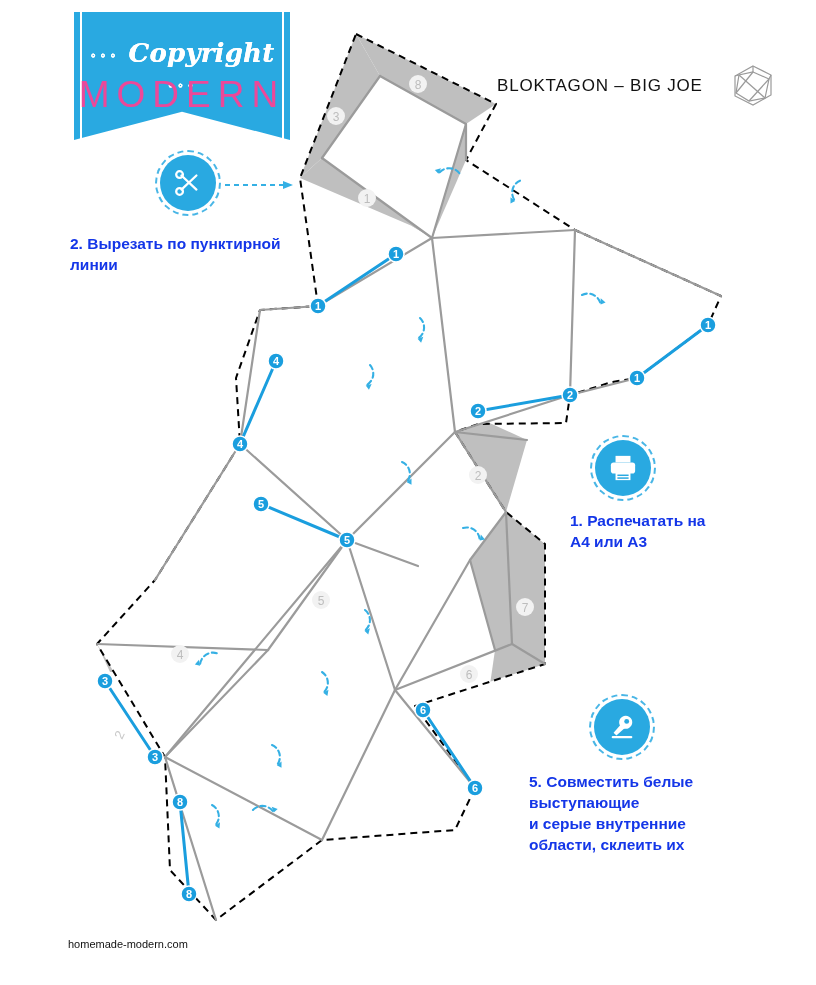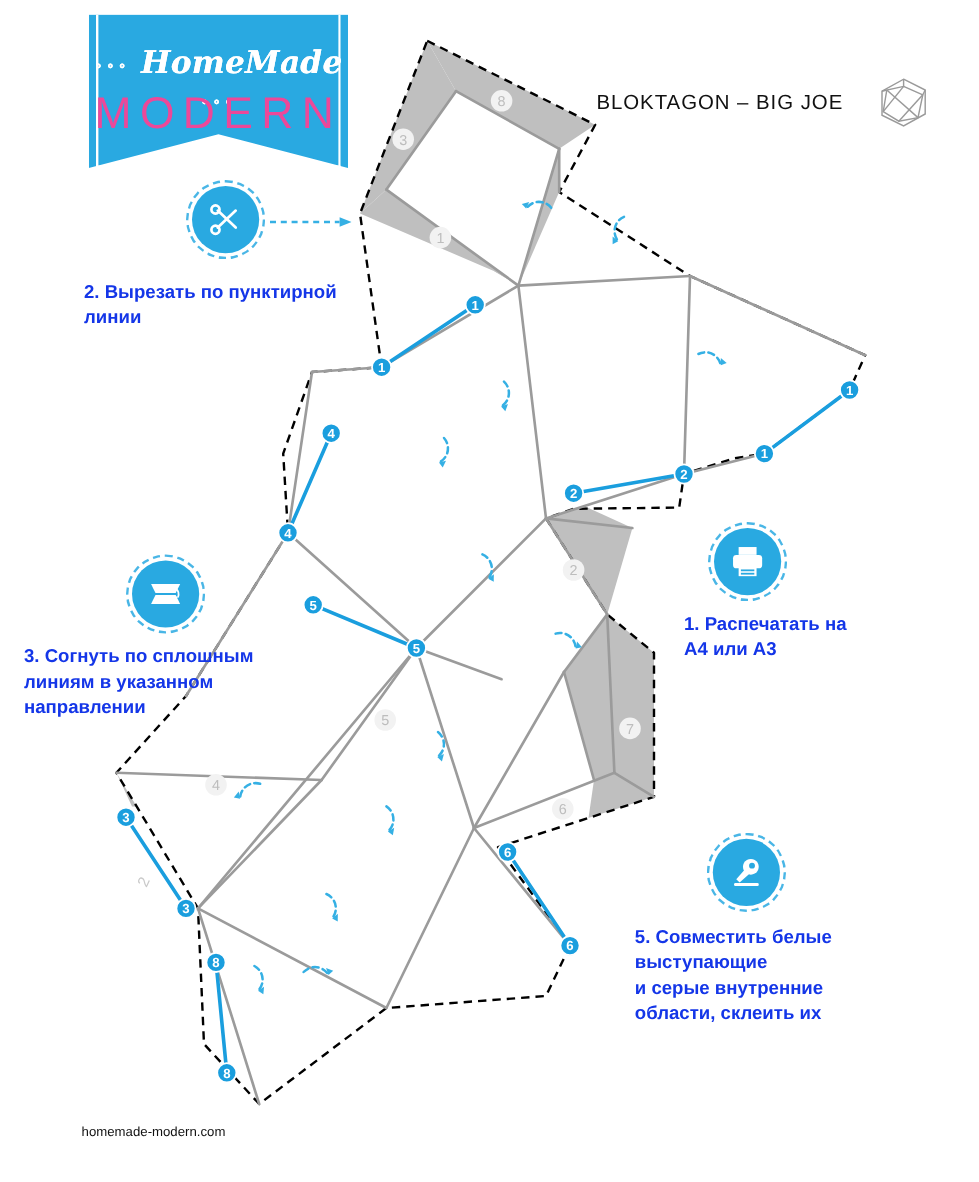--- a/index.html
+++ b/index.html
@@ -79,21 +79,21 @@
 </head>
 <body>
 
 <div class="page">
 
   <div id="logo">
     <div class="banner-shape"></div>
     <div class="banner-inner"></div>
     <div class="logo-script">
       <span class="logo-dots">∘∘∘</span>
-      <span>HomeMade</span>
+      <span>Copyright</span>
       <span class="logo-dots">∘∘∘</span>
     </div>
     <div class="logo-modern">MODERN</div>
   </div>
 
   <div id="title-row">
     <div class="ttl">BLOKTAGON – BIG JOE</div>
     <svg width="48" height="48" viewBox="0 0 48 48">
       <g fill="none" stroke="#9a9a9a" stroke-width="1.2">
         <polygon points="24,4 42,13 42,33 24,43 6,34 6,14"></polygon>
@@ -304,33 +304,20 @@
         <rect x="8" y="20" width="16" height="8" fill="#fff"></rect>
         <rect x="10" y="22" width="12" height="1.6" fill="#29a9e1"></rect>
         <rect x="10" y="25" width="12" height="1.6" fill="#29a9e1"></rect>
         <rect x="5" y="11" width="22" height="3" fill="#29a9e1" opacity="0"></rect>
       </svg>
     </div>
     <div class="instr-text">1. Распечатать на
 A4 или A3</div>
   </div>
 
-  <div class="instr" id="instr-fold">
-    <div class="badge">
-      <svg width="32" height="28" viewBox="0 0 34 30">
-        <path d="M4,6 L30,6 L26,14 L8,14 Z" fill="#fff"></path>
-        <path d="M8,16 L26,16 L30,24 L4,24 Z" fill="#fff"></path>
-        <path d="M26,10 a7,7 0 0 1 2,8" fill="none" stroke="#fff" stroke-width="1.6"></path>
-        <path d="M28,18 l-2.4,-1.2 l0.6,3 z" fill="#fff"></path>
-      </svg>
-    </div>
-    <div class="instr-text">3. Согнуть по сплошным
-линиям в указанном
-направлении</div>
-  </div>
 
   <div class="instr" id="instr-glue">
     <div class="badge">
       <svg width="30" height="30" viewBox="0 0 32 32">
         <path d="M20,4 a7,7 0 1 1 -0.1,0 Z" fill="#fff"></path>
         <circle cx="21" cy="10" r="2.6" fill="#29a9e1"></circle>
         <path d="M15,13 L19,17 L10,25 L7,22 Z" fill="#fff"></path>
         <rect x="5" y="25.5" width="22" height="2.6" rx="1.2" fill="#fff"></rect>
       </svg>
     </div>

